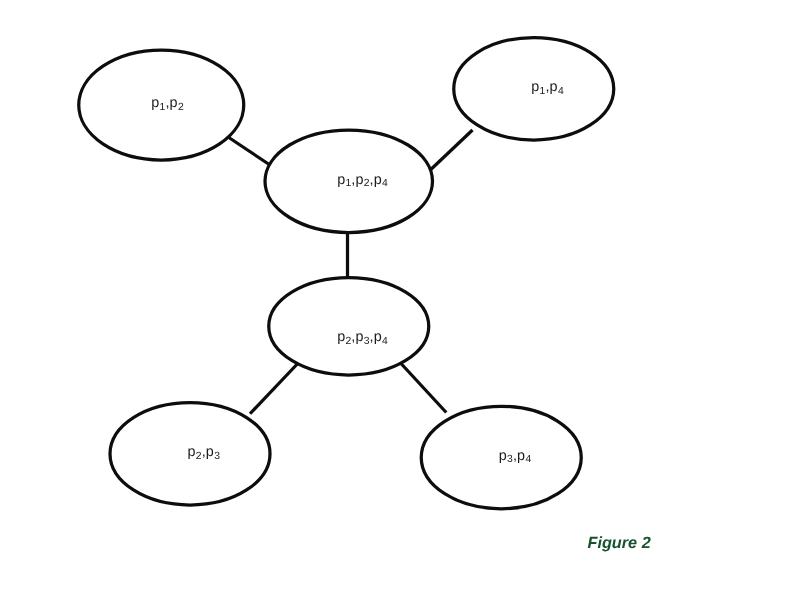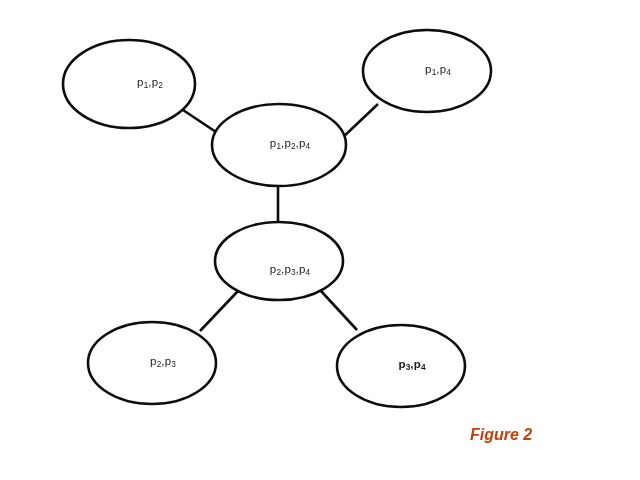--- a/index.html
+++ b/index.html
@@ -48,24 +48,24 @@
   .node-label sub {
     font-size: 0.72em;
     vertical-align: -0.25em;
     letter-spacing: 0;
   }
   .figure-caption {
     position: absolute;
     left: 470px;
     top: 426px;
     font-family: "Liberation Sans", sans-serif;
-    font-size: 16px;
+    font-size: 13px;
     font-weight: bold;
     font-style: italic;
-    color: #c2410c;
+    color: #14532d;
     white-space: nowrap;
   }
 </style>
 </head>
 <body>
 
 <div id="canvas">
 
   <svg id="graph" viewBox="0 0 640 480" xmlns="http://www.w3.org/2000/svg">
     <g id="edge-layer">
@@ -79,23 +79,23 @@
         <ellipse class="node-ellipse" cx="129" cy="84" rx="66" ry="44"></ellipse>
         <ellipse class="node-ellipse" cx="427" cy="71" rx="64" ry="41"></ellipse>
         <ellipse class="node-ellipse" cx="279" cy="145" rx="67" ry="41"></ellipse>
         <ellipse class="node-ellipse" cx="279" cy="261" rx="64" ry="39"></ellipse>
         <ellipse class="node-ellipse" cx="152" cy="363" rx="64" ry="41"></ellipse>
         <ellipse class="node-ellipse" cx="401" cy="366" rx="64" ry="41"></ellipse>
       </g>
   </svg>
 
   <div id="label-layer">
-      <div class="node-label" style="left: 139px; top: 84px;">p<sub>1</sub>,p<sub>2</sub></div>
+      <div class="node-label" style="left: 123px; top: 84px;">p<sub>1</sub>,p<sub>2</sub></div>
       <div class="node-label" style="left: 427px; top: 71px;">p<sub>1</sub>,p<sub>4</sub></div>
       <div class="node-label" style="left: 279px; top: 145px;">p<sub>1</sub>,p<sub>2</sub>,p<sub>4</sub></div>
       <div class="node-label" style="left: 279px; top: 271px;">p<sub>2</sub>,p<sub>3</sub>,p<sub>4</sub></div>
       <div class="node-label" style="left: 152px; top: 363px;">p<sub>2</sub>,p<sub>3</sub></div>
-      <div class="node-label" style="left: 401px; top: 366px; font-weight: bold;">p<sub>3</sub>,p<sub>4</sub></div>
+      <div class="node-label" style="left: 401px; top: 366px;">p<sub>3</sub>,p<sub>4</sub></div>
     </div>
 
   <div class="figure-caption">Figure 2</div>
 
 </div>
 
 </body></html>

